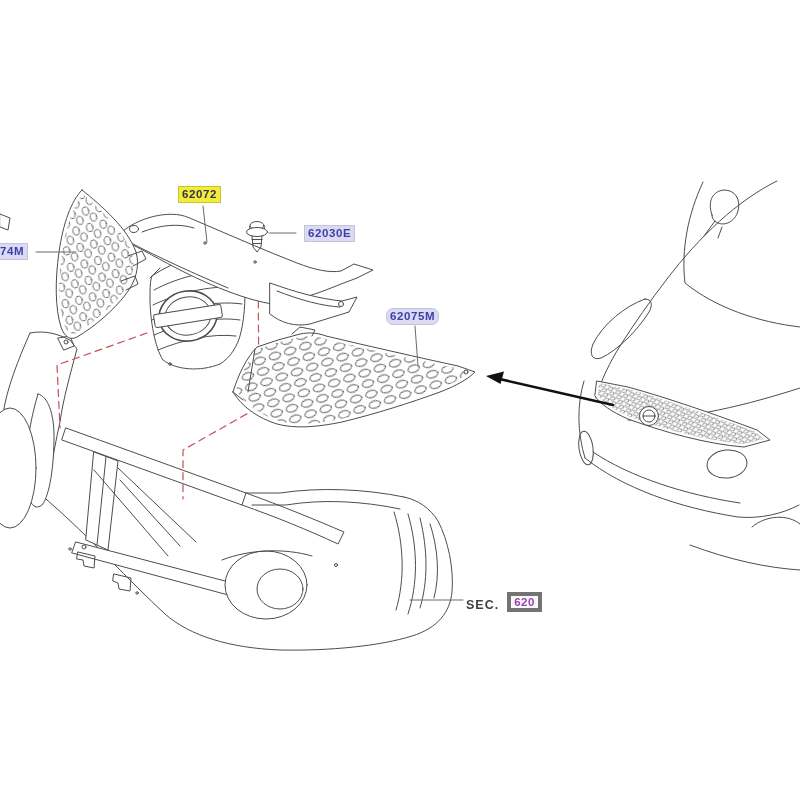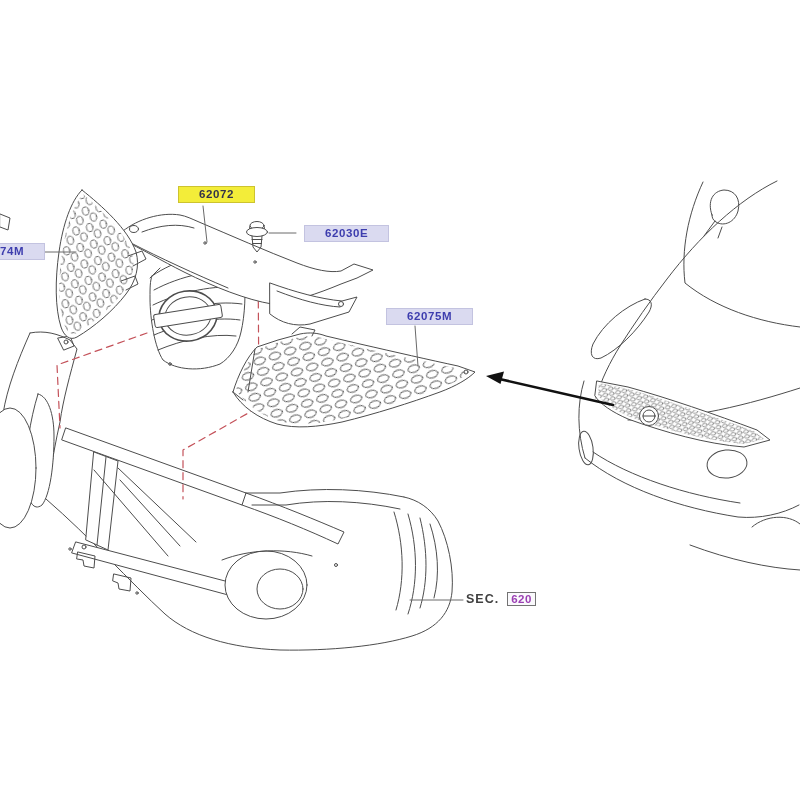--- a/index.html
+++ b/index.html
@@ -1,25 +1,25 @@
 <!DOCTYPE html>
 <html><head>
 <meta charset="utf-8">
 <style>
   html,body{margin:0;padding:0;background:#fff;}
   .diagram{position:relative;width:800px;height:800px;background:#ffffff;overflow:hidden;
            font-family:"Liberation Sans",sans-serif;}
   .diagram svg{position:absolute;left:0;top:0;}
   .plabel{position:absolute;font-weight:bold;font-size:11.5px;line-height:13px;
-          padding:1px 20px;letter-spacing:.6px;white-space:nowrap;cursor:pointer;}
+          padding:1px 3px;letter-spacing:.6px;white-space:nowrap;cursor:pointer;}
   .lav{background:#dadaf0;color:#3d3dae;border:1px solid #c3c3e0;}
   .yellow{background:#f3ed39;color:#33334a;border:1px solid #cdc32f;}
   .seclabel{position:absolute;left:466px;top:592px;font-size:12.5px;color:#3f3f3f;
             letter-spacing:1px;font-weight:bold;display:flex;align-items:flex-end;gap:8px;}
-  .seccode{color:#9b3fb3;border:1px solid #737373;background:#faf9fc;
+  .seccode{color:#9b3fb3;border:4px solid #737373;background:#faf9fc;
            padding:0 3px;font-size:11.5px;letter-spacing:.5px;cursor:pointer;}
   .cut{padding-left:1px;}
 </style>
 </head>
 <body>
 
 <div class="diagram">
 
 <svg width="800" height="800" viewBox="0 0 800 800" fill="none" stroke="#4d4d4d" stroke-width="1" stroke-linecap="round" stroke-linejoin="round">
 
@@ -181,20 +181,20 @@
     <polygon points="486,376 504,371.5 500.5,384" fill="#111" stroke="none"></polygon>
   </g>
 </svg>
 
 <div class="plabel lav cut" style="left:-2px;top:243px;">74M</div>
 
 <div class="plabel yellow" style="left:178px;top:186px;">62072</div>
 
 <div class="plabel lav" style="left:296px;top:225px;margin-left:8px;">62030E</div>
 
-<div class="plabel lav" style="left:386px;top:308px;">62075M</div>
+<div class="plabel lav" style="left:386px;top:308px;border-radius:7px;">62075M</div>
 
 <div class="seclabel">
   <span>SEC.</span>
   <span class="seccode">620</span>
 </div>
 
 </div>
 
 </body></html>

